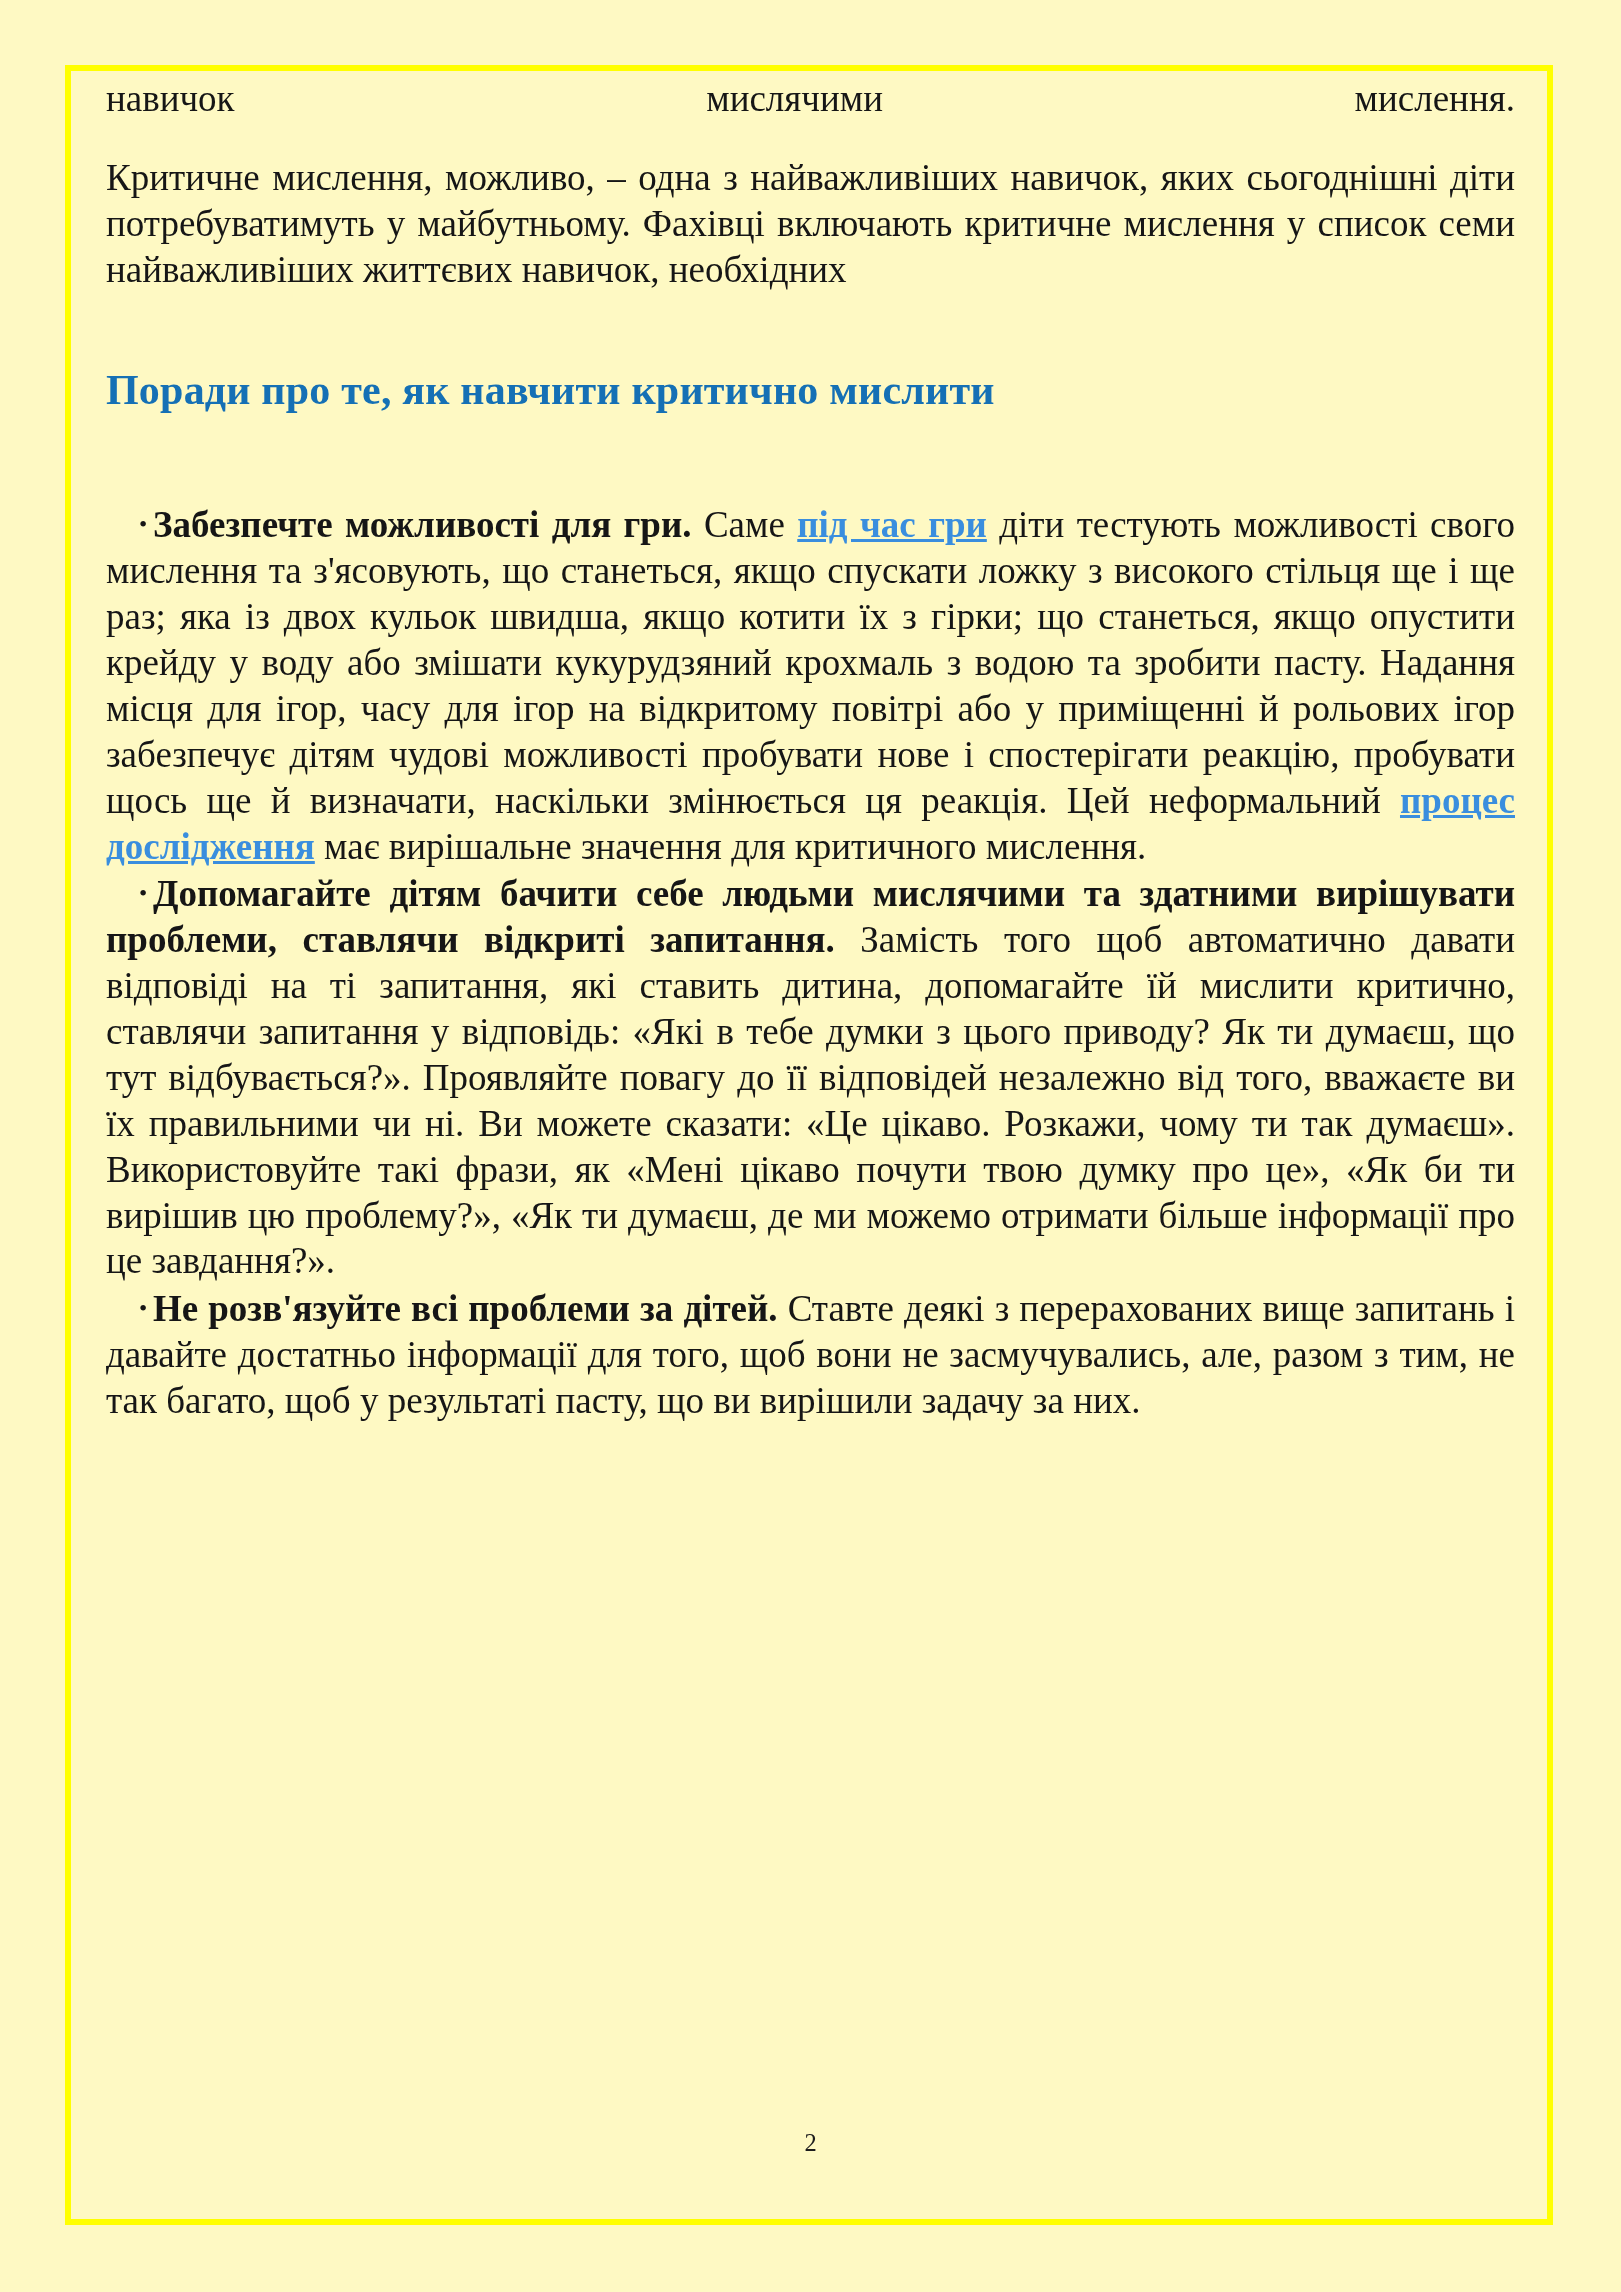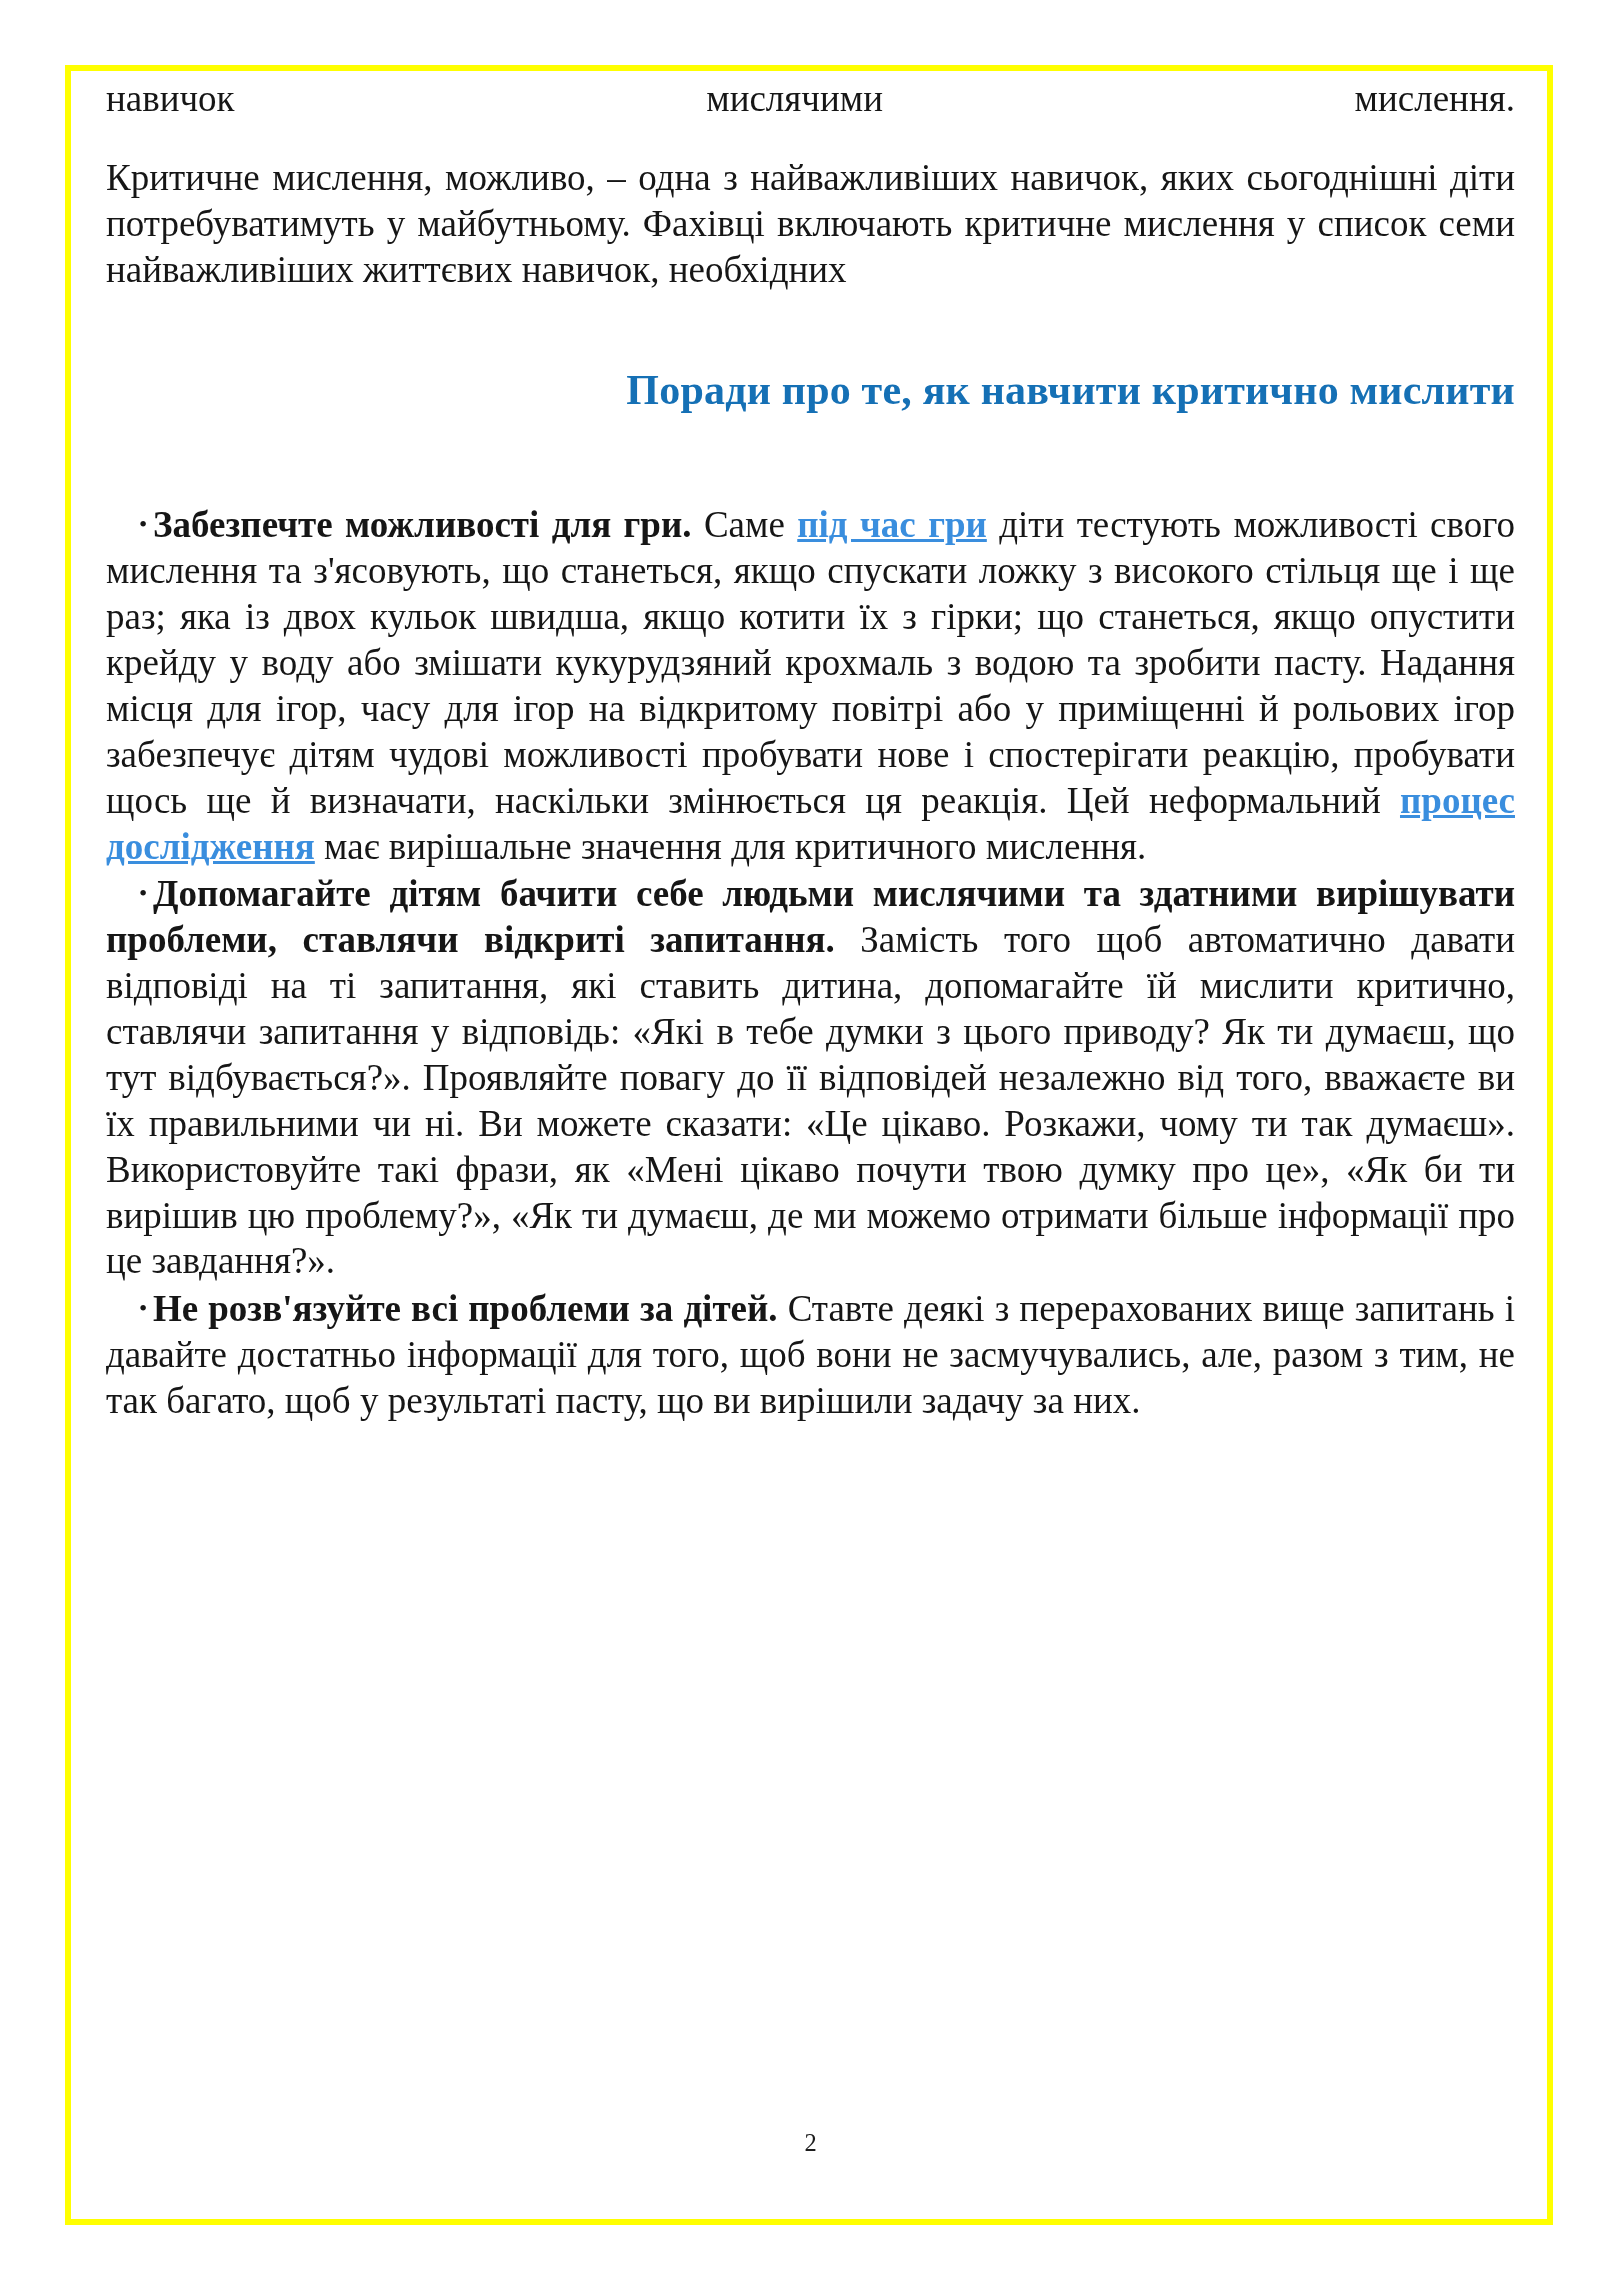--- a/index.html
+++ b/index.html
@@ -13,21 +13,21 @@
     background: #c6d39c;
     font-family: "Liberation Serif", "DejaVu Serif", serif;
     color: #161616;
     overflow: hidden;
   }
 
   #page {
     position: relative;
     width: 1621px;
     height: 2293px;
-    background: #ffffff;
+    background: #fef9c3;
     box-sizing: border-box;
   }
 
   
   #frame {
     position: absolute;
     left: 65px;
     top: 65px;
     width: 1488px;
     height: 2160px;
@@ -72,21 +72,21 @@
   .indent-first {
     text-indent: 45px;
   }
 
   
   .heading {
     color: #1570b5;
     font-weight: bold;
     font-size: 42px;
     line-height: 1.26;
-    text-align: right;
+    text-align: left;
     margin: 71px 0 53px 0;
     letter-spacing: 0.2px;
   }
   .heading .hline {
     display: block;
     white-space: nowrap;
   }
 
   
   .link {

